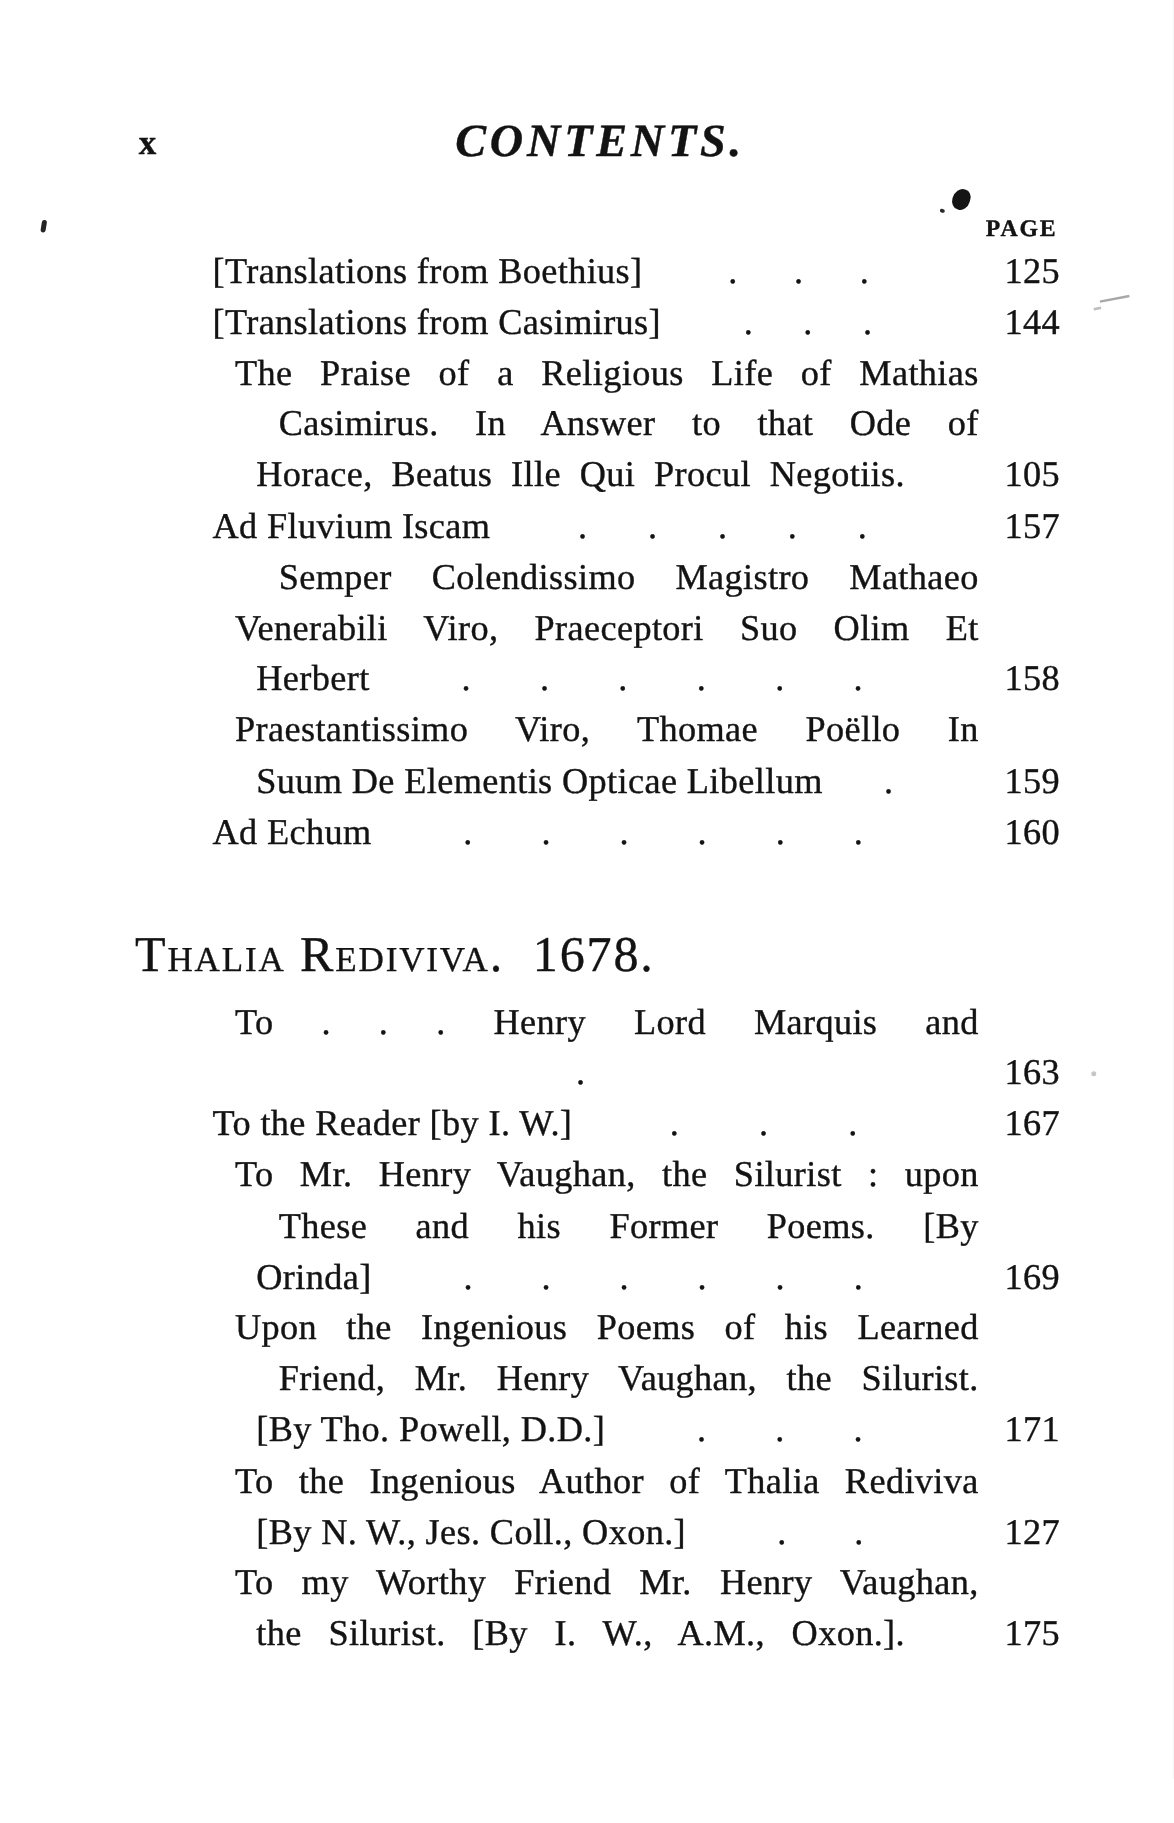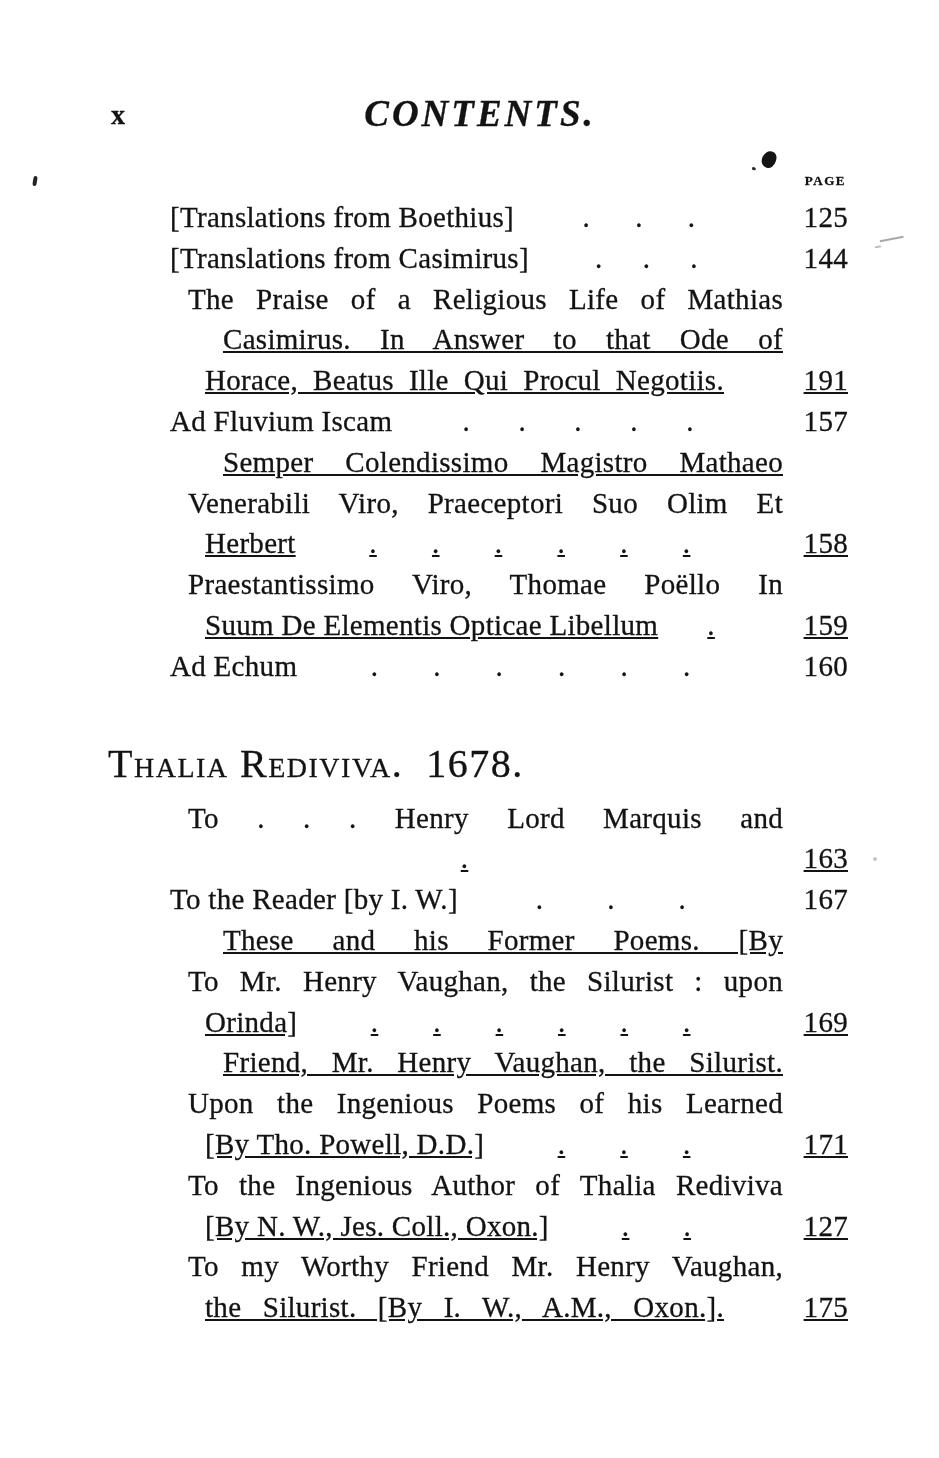--- a/index.html
+++ b/index.html
@@ -29,21 +29,21 @@
     text-align: center;
     font-style: italic;
     font-weight: bold;
     font-size: 37px;
     letter-spacing: 3px;
   }
   .page-col-label {
     position: absolute;
     top: 173px;
     right: 93px;
-    font-size: 13px;
+    font-size: 19px;
     font-weight: bold;
     letter-spacing: 1.5px;
   }
   
   .ink-blot {
     position: absolute;
     left: 762px;
     top: 151px;
     width: 14px;
     height: 17px;
@@ -125,21 +125,21 @@
     gap: 40px;
   }
   .jline {
     width: 595px;
     height: 40.8px;
     box-sizing: border-box;
     text-align: justify;
     text-align-last: justify;
     margin-left: 18px;
   }
-  .indent { padding-left: 35px; text-decoration: underline; }
+  .indent { padding-left: 35px; }
   .lt { white-space: pre; }
   .lt.fill {
     flex: 1 1 auto;
     white-space: normal;
     text-align: justify;
     text-align-last: justify;
   }
   .leader {
     flex: 1 1 auto;
     display: flex;
@@ -180,21 +180,21 @@
           <span class="dot">.</span>
           <span class="dot">.</span>
           <span class="dot">.</span>
         </span>
         <span class="pageno">144</span>
       </div>
       <div class="jline">The Praise of a Religious Life of Mathias</div>
       <div class="jline indent">Casimirus. In Answer to that Ode of</div>
       <div class="line indent">
         <span class="lt fill">Horace, Beatus Ille Qui Procul Negotiis.</span>
-        <span class="pageno">191</span>
+        <span class="pageno">105</span>
       </div>
       <div class="line">
         <span class="lt">Ad Fluvium Iscam</span>
         <span class="leader">
           <span class="dot">.</span>
           <span class="dot">.</span>
           <span class="dot">.</span>
           <span class="dot">.</span>
           <span class="dot">.</span>
         </span>
@@ -244,36 +244,36 @@
       </div>
       <div class="line">
         <span class="lt">To the Reader [by I. W.]</span>
         <span class="leader">
           <span class="dot">.</span>
           <span class="dot">.</span>
           <span class="dot">.</span>
         </span>
         <span class="pageno">167</span>
       </div>
+      <div class="jline">To Mr. Henry Vaughan, the Silurist : upon</div>
       <div class="jline indent">These and his Former Poems. [By</div>
-      <div class="jline">To Mr. Henry Vaughan, the Silurist : upon</div>
       <div class="line indent">
         <span class="lt">Orinda]</span>
         <span class="leader">
           <span class="dot">.</span>
           <span class="dot">.</span>
           <span class="dot">.</span>
           <span class="dot">.</span>
           <span class="dot">.</span>
           <span class="dot">.</span>
         </span>
         <span class="pageno">169</span>
       </div>
+      <div class="jline">Upon the Ingenious Poems of his Learned</div>
       <div class="jline indent">Friend, Mr. Henry Vaughan, the Silurist.</div>
-      <div class="jline">Upon the Ingenious Poems of his Learned</div>
       <div class="line indent">
         <span class="lt">[By Tho. Powell, D.D.]</span>
         <span class="leader">
           <span class="dot">.</span>
           <span class="dot">.</span>
           <span class="dot">.</span>
         </span>
         <span class="pageno">171</span>
       </div>
       <div class="jline">To the Ingenious Author of Thalia Rediviva</div>

